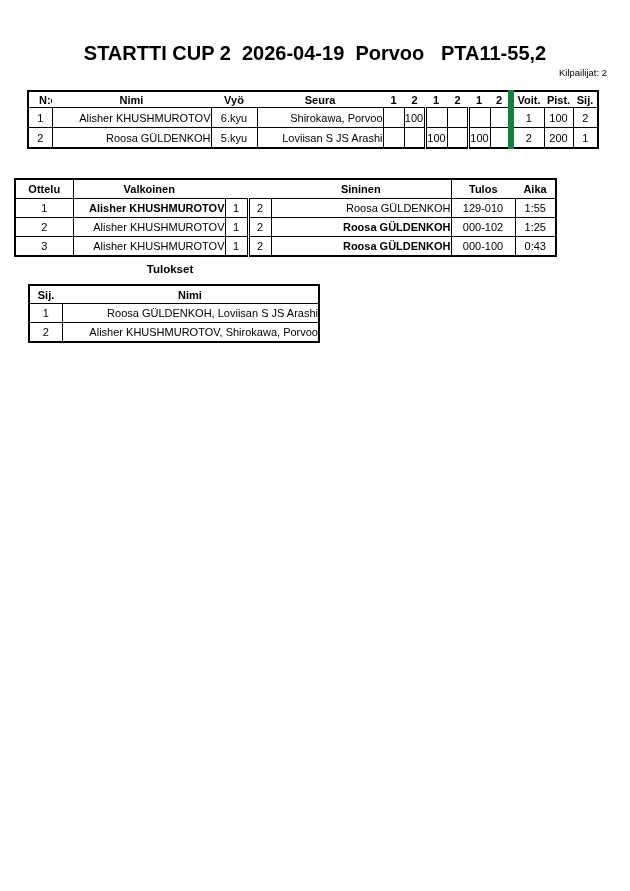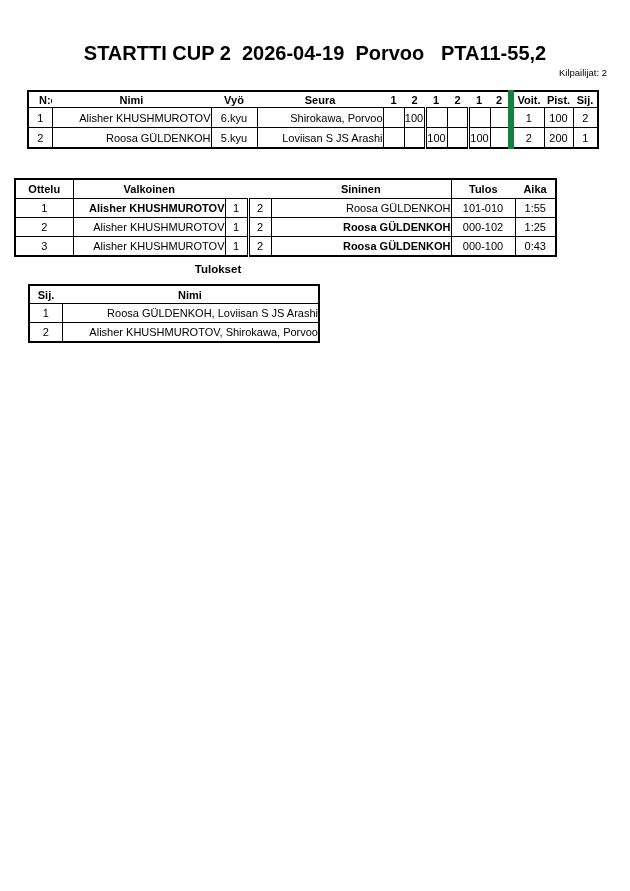--- a/index.html
+++ b/index.html
@@ -11,21 +11,21 @@
   .title {
     position:absolute; top:42px; left:0; width:630px; text-align:center;
     font-size:20px; font-weight:bold; white-space:pre; letter-spacing:0px;
   }
   .count {
     position:absolute; top:67px; right:23px; font-size:9.5px;
   }
   .section-label { position:absolute; font-weight:bold; font-size:11.5px; }
   #label-kilpailijat { top:68px;  left:0; width:532px; text-align:center; }
   #label-ottelut     { top:160px; left:0; width:602px; text-align:center; }
-  #label-tulokset    { top:263px; left:0; width:340px; text-align:center;padding-left:48px; }
+  #label-tulokset    { top:263px; left:0; width:340px; text-align:center; }
 
   table { position:absolute; border-collapse:collapse; table-layout:fixed; }
   table, .outer { border:2px solid #000; }
   td { font-size:11px; padding:0; white-space:nowrap; overflow:hidden; vertical-align:middle; }
 
   
   td.h  { font-weight:bold; border-bottom:1px solid #000; }
   
   td.c  { border:1px solid #000; }
   td.grp  { border-left:6px solid #15803d; }   
@@ -144,21 +144,21 @@
       <td class="h ctr">Sininen</td>
       <td class="h ctr vline">Tulos</td>
       <td class="h ctr">Aika</td>
     </tr>
     <tr class="row" data-winner="white">
       <td class="c ctr">1</td>
       <td class="c l white-name">Alisher KHUSHMUROTOV</td>
       <td class="c ctr">1</td>
       <td class="c ctr dbl">2</td>
       <td class="c l blue-name">Roosa GÜLDENKOH</td>
-      <td class="c ctr">101-010</td>
+      <td class="c ctr">129-010</td>
       <td class="c ctr">1:55</td>
     </tr>
     <tr class="row" data-winner="blue">
       <td class="c ctr">2</td>
       <td class="c l white-name">Alisher KHUSHMUROTOV</td>
       <td class="c ctr">1</td>
       <td class="c ctr dbl">2</td>
       <td class="c l blue-name">Roosa GÜLDENKOH</td>
       <td class="c ctr">000-102</td>
       <td class="c ctr">1:25</td>

